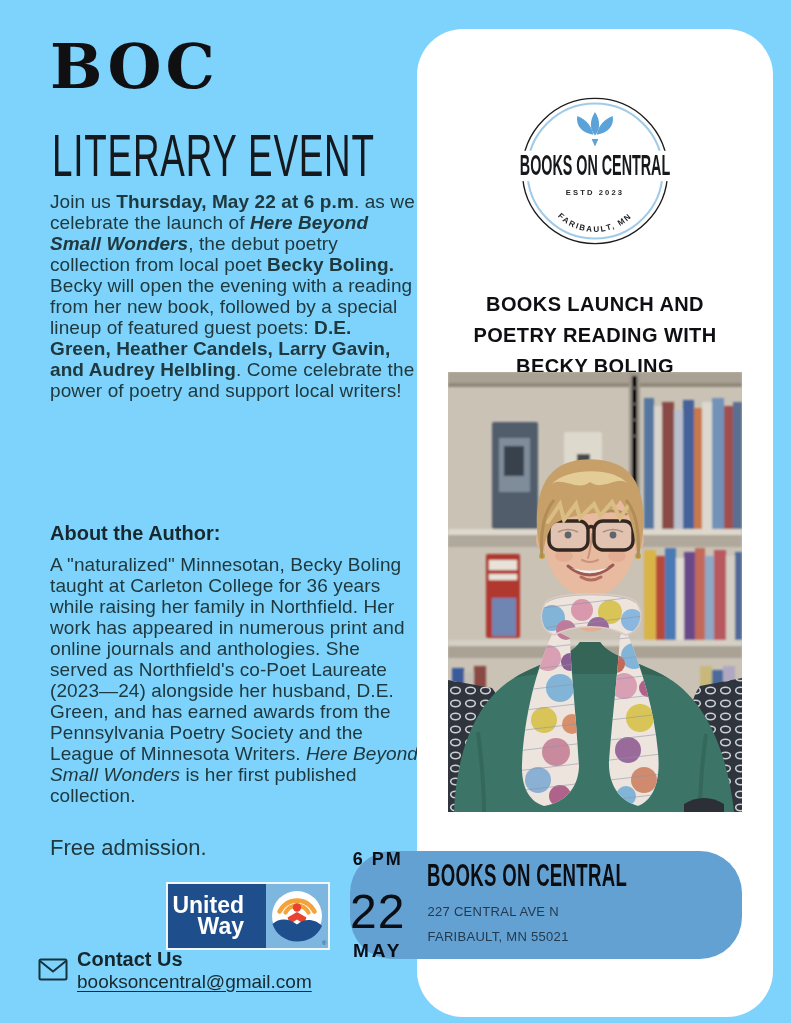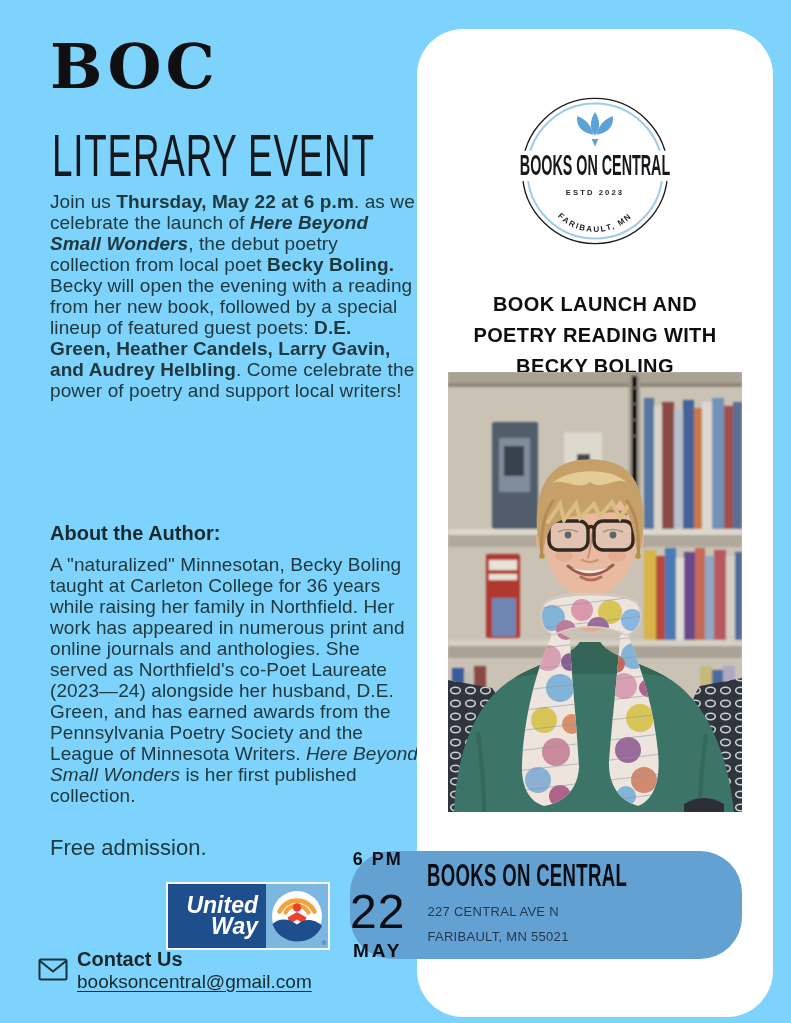--- a/index.html
+++ b/index.html
@@ -36,22 +36,22 @@
   .free{ position:absolute; left:50px; top:835px; font-size:22px; color:#20393f; }
 
   
   .uw{
     position:absolute; left:168px; top:884px; width:160px; height:64px;
     display:flex; box-shadow:0 0 0 2px #f2f6f6;
   }
   .uw-left{
     width:98px; background:#1f4e8c; color:#ffffff;
     display:flex; flex-direction:column; justify-content:center; align-items:flex-end;
-    padding-right:8px; box-sizing:border-box;
-    font-weight:700; font-size:23px; line-height:21px; letter-spacing:0px;font-style:italic;
+    padding-right:22px; box-sizing:border-box;
+    font-weight:700; font-size:23px; line-height:21px; letter-spacing:0px;
   }
   .uw-right{ width:62px; height:64px; background:#7db7e0; position:relative; }
   .uw-right svg{ position:absolute; inset:0; }
 
   
   .contact-icon{ position:absolute; left:38px; top:958px; }
   .contact-label{
     position:absolute; left:77px; top:948px;
     font-size:20px; font-weight:700; color:#13272d;
   }
@@ -157,21 +157,21 @@
         <text x="90" y="119" text-anchor="middle" font-family="Liberation Sans, sans-serif" font-weight="700" font-size="9" letter-spacing="2.5" fill="#26272b">ESTD 2023</text>
         <defs>
           <path id="cityArc" d="M 34 128 A 63 63 0 0 0 146 128"></path>
         </defs>
         <text font-family="Liberation Sans, sans-serif" font-weight="700" font-size="9.5" letter-spacing="2" fill="#1d1e22">
           <textPath href="#cityArc" startOffset="50%" text-anchor="middle">FARIBAULT, MN</textPath>
         </text>
       </svg>
     </div>
 
-    <div class="headline">BOOK LAUNCH AND POETRY READING WITH BECKY BOLING</div>
+    <div class="headline">BOOKS LAUNCH AND POETRY READING WITH BECKY BOLING</div>
 
     <div class="photo">
       <svg viewBox="0 0 294 440" width="294" height="440" aria-hidden="true">
         <defs>
           <filter id="soft" x="-5%" y="-5%" width="110%" height="110%">
             <feGaussianBlur stdDeviation="1.1"></feGaussianBlur>
           </filter>
           <pattern id="chairpat" width="15" height="13" patternUnits="userSpaceOnUse">
             <rect width="15" height="13" fill="#30343d"></rect>
             <ellipse cx="7.5" cy="6.5" rx="4.8" ry="3.2" fill="none" stroke="#ccd1d7" stroke-width="1.6"></ellipse>

